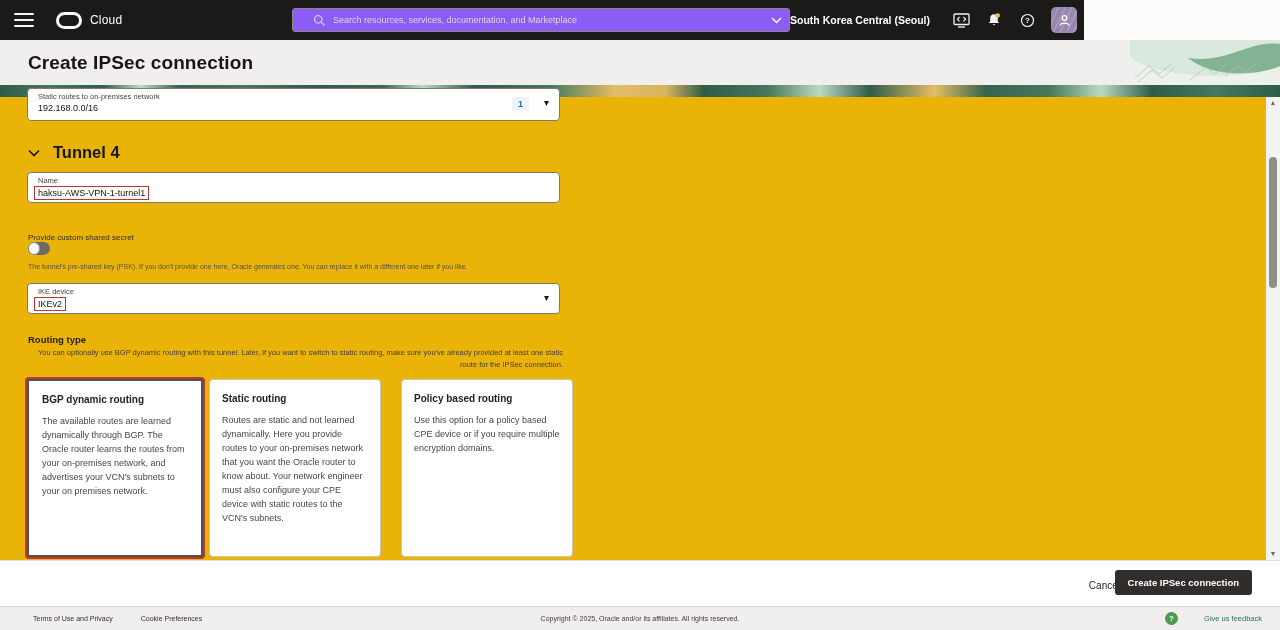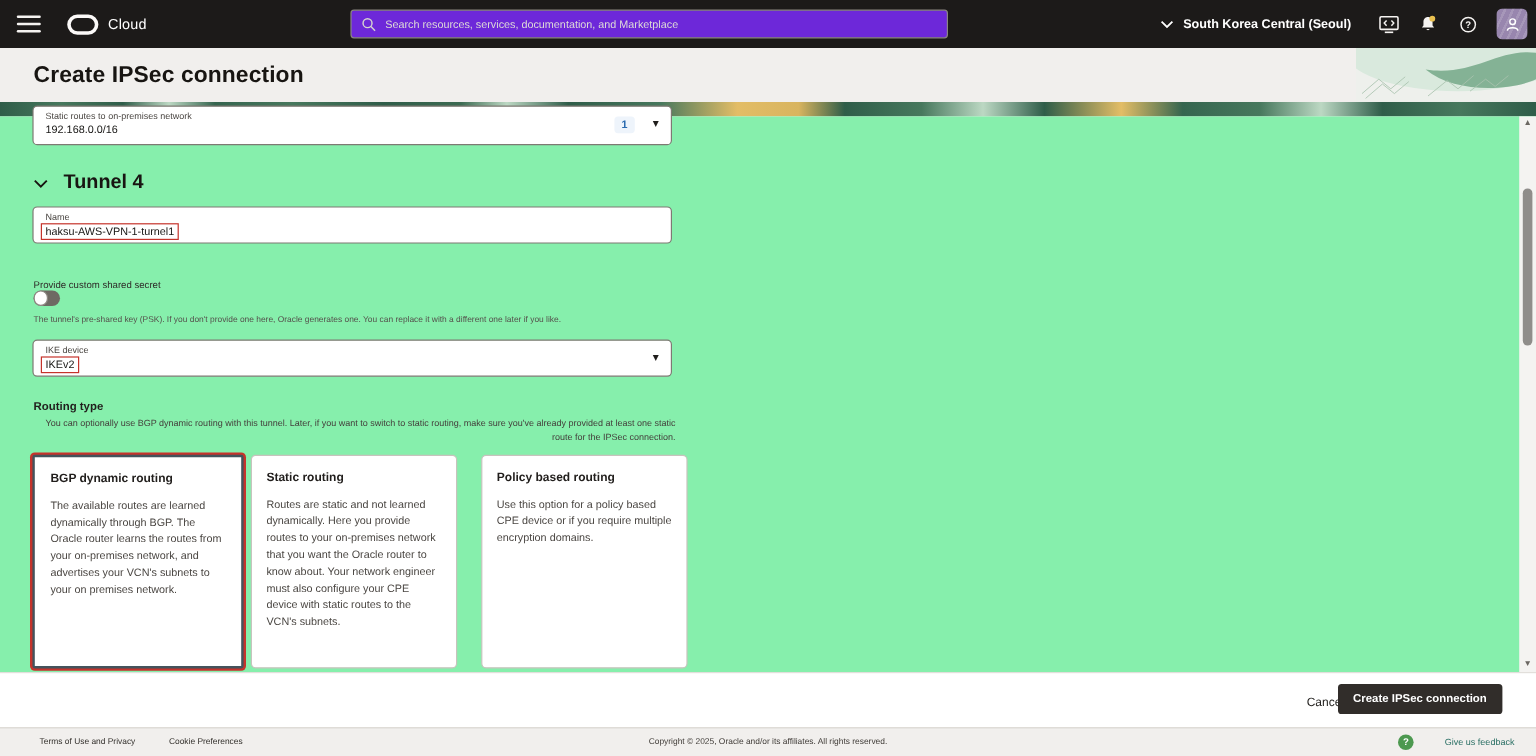--- a/index.html
+++ b/index.html
@@ -1,27 +1,27 @@
 <!DOCTYPE html>
 <html><head>
 <meta charset="utf-8">
 <style>
   * { margin:0; padding:0; box-sizing:border-box; }
   html,body { width:1280px; height:630px; overflow:hidden; }
   body { font-family:"Liberation Sans", sans-serif; background:#fcfbf9; position:relative; }
   .screen { position:absolute; inset:0; width:1280px; height:630px; }
 
   
-  .topbar { position:absolute; top:0; left:0; width:1280px; height:40px; background:#1c1a19; display:flex; align-items:center; z-index:30; }
+  .topbar { position:absolute; top:0; left:0; width:1084px; height:40px; background:#1c1a19; display:flex; align-items:center; z-index:30; }
   .hamburger { width:20px; height:14px; display:flex; flex-direction:column; justify-content:space-between; margin-left:14px; cursor:pointer; }
   .hamburger span { display:block; height:2px; background:#f5f3f1; border-radius:1px; }
   .brand { display:flex; align-items:center; margin-left:22px; }
   .oracle-o { width:26px; height:17px; border:3.5px solid #fbf9f8; border-radius:9px; }
   .brand-label { color:#ffffff; font-size:12px; margin-left:8px; letter-spacing:.2px; }
-  .search-wrap { position:absolute; left:292px; top:8px; width:498px; height:24px; background:#6d28d9; border:1px solid #8a8680; border-radius:3px; display:flex; align-items:center; padding:0 8px; }
+  .search-wrap { position:absolute; left:292px; top:8px; width:498px; height:24px; background:#8b5cf6; border:1px solid #8a8680; border-radius:3px; display:flex; align-items:center; padding:0 20px; }
   .search-wrap input { flex:1; background:transparent; border:none; outline:none; color:#e8e6e3; font-size:9px; font-family:"Liberation Sans",sans-serif; margin-left:7px; }
   .search-wrap input::placeholder { color:#dedbd7; opacity:1; }
   .topbar-right { position:absolute; right:0; top:0; height:40px; display:flex; align-items:center; }
   .region-btn { display:flex; align-items:center; cursor:pointer; margin-right:16px; }
   .region-label { color:#ffffff; font-size:10.5px; font-weight:700; margin-left:8px; }
   .tb-icon-btn { width:30px; height:30px; display:flex; align-items:center; justify-content:center; cursor:pointer; position:relative; margin-right:3px; }
   .avatar { width:26px; height:26px; border-radius:5px; margin:0 7px 0 6px;
             background:#9886ae; background-image:repeating-linear-gradient(115deg, rgba(255,255,255,.14) 0 2px, rgba(0,0,0,0) 2px 6px);
             display:flex; align-items:center; justify-content:center; cursor:pointer; }
 
@@ -32,21 +32,21 @@
 
   
   .deco-strip { position:absolute; top:85px; left:0; width:1280px; height:12px; z-index:11;
     background:linear-gradient(90deg,
       #2f5d49 0%, #47785d 4%, #2f5d49 8%, #bcd8c3 11%, #35654f 14%, #47785d 19%, #2f5d49 25%,
       #3c6b52 30%, #bcd8c3 33%, #2f5d49 37%, #47785d 43%, #e3bd66 48%, #d8b45f 52%, #2f5d49 55%,
       #47785d 60%, #bcd8c3 64%, #2f5d49 68%, #e3bd66 73%, #35654f 77%, #47785d 82%, #bcd8c3 86%,
       #2f5d49 90%, #47785d 95%, #2f5d49 100%); }
 
   
-  .content { position:absolute; top:97px; left:0; width:1280px; height:463px; background:#86efac; z-index:12; }
+  .content { position:absolute; top:97px; left:0; width:1280px; height:463px; background:#eab308; z-index:12; }
 
   .field { position:absolute; left:27px; width:533px; background:#ffffff; border:1px solid #7e7973; border-radius:4px; padding:3px 10px; cursor:text; }
   .field-label { font-size:7.5px; color:#4a4642; line-height:10px; }
   .field-value { font-size:9px; color:#161513; line-height:12px; }
   .field-static { top:-9px; height:33px; z-index:13; }
   .field-name { top:75px; height:31px; }
   .field-ike { top:186px; height:31px; cursor:pointer; }
   .count-badge { position:absolute; right:30px; top:8px; background:#eef4fb; color:#2b6bb0; font-size:9px; font-weight:700; padding:2px 6px; border-radius:3px; }
   .caret { position:absolute; right:10px; top:8px; font-size:10px; color:#1f1d1b; }
   .red-note { display:inline-block; border:1.5px solid #c5332b; padding:0 3px; margin-left:-4px; }

